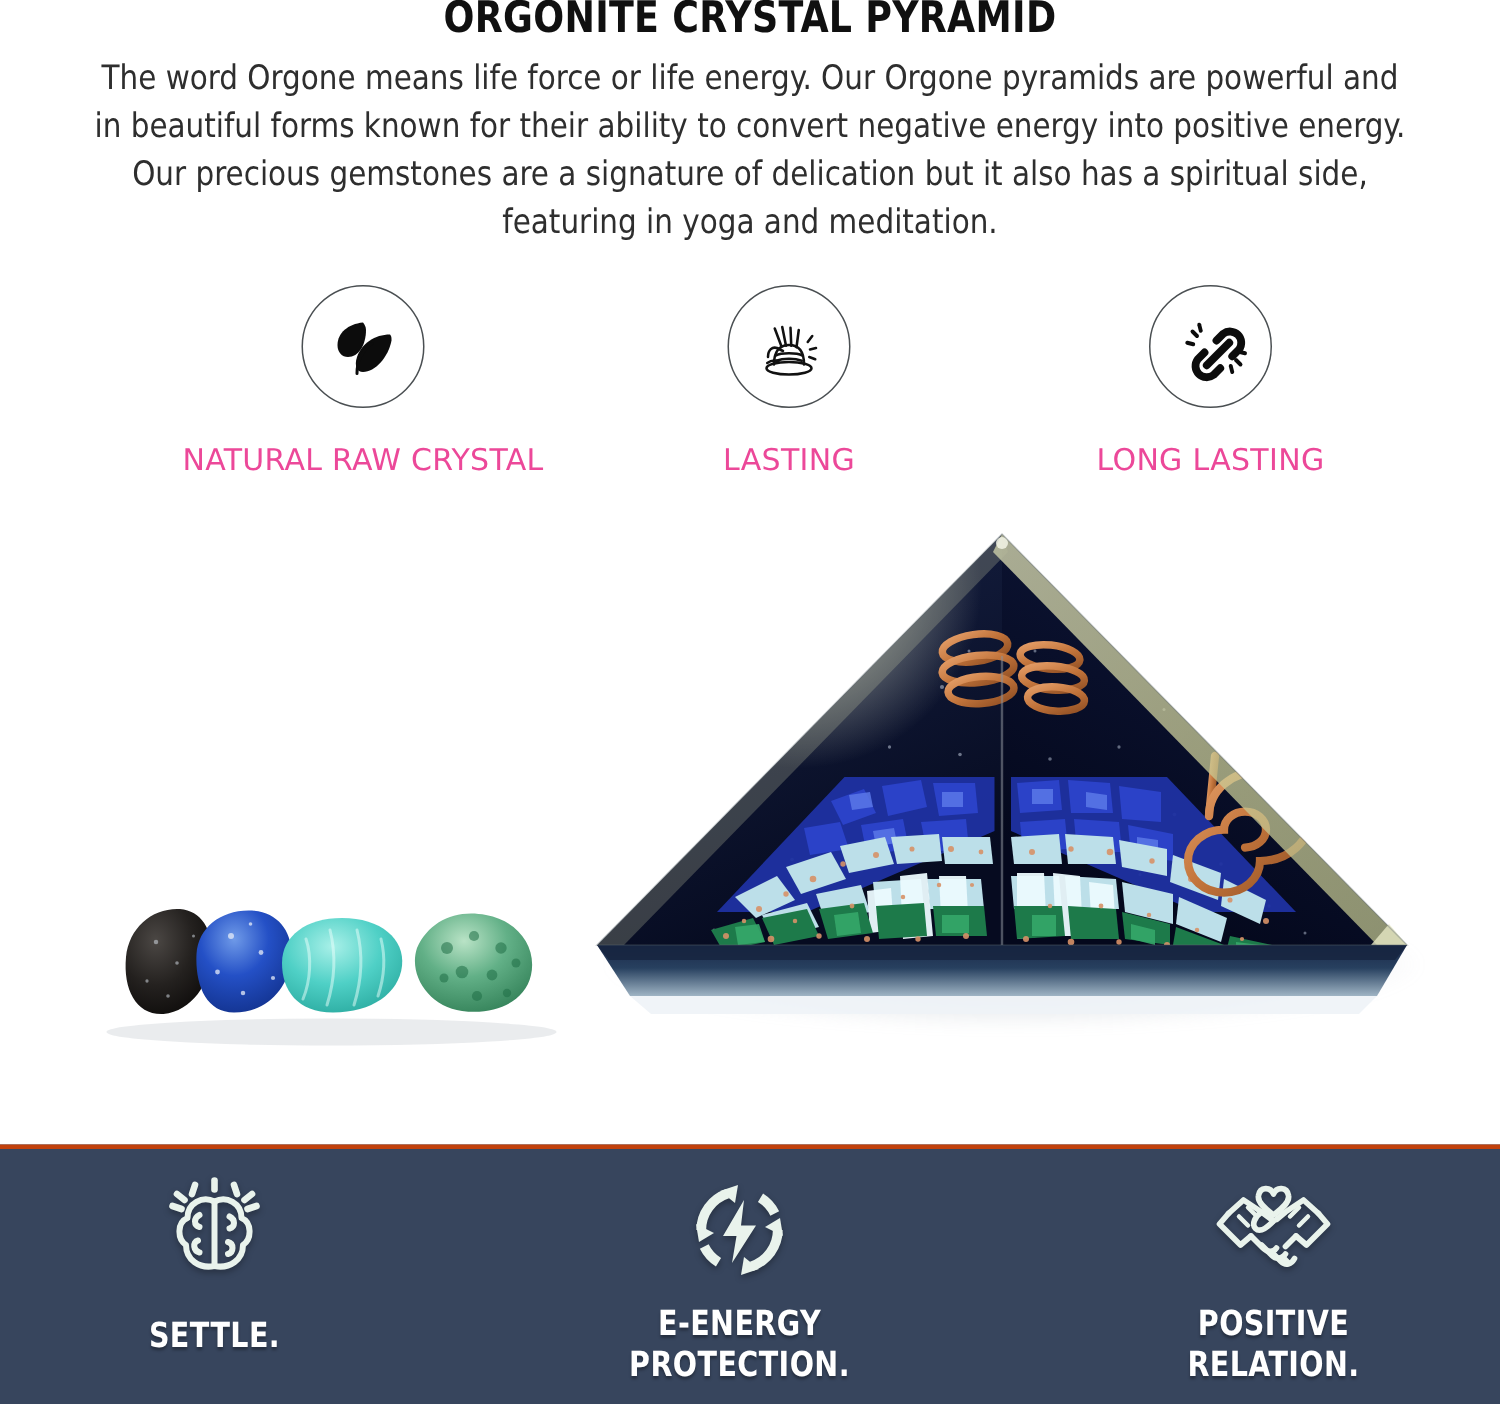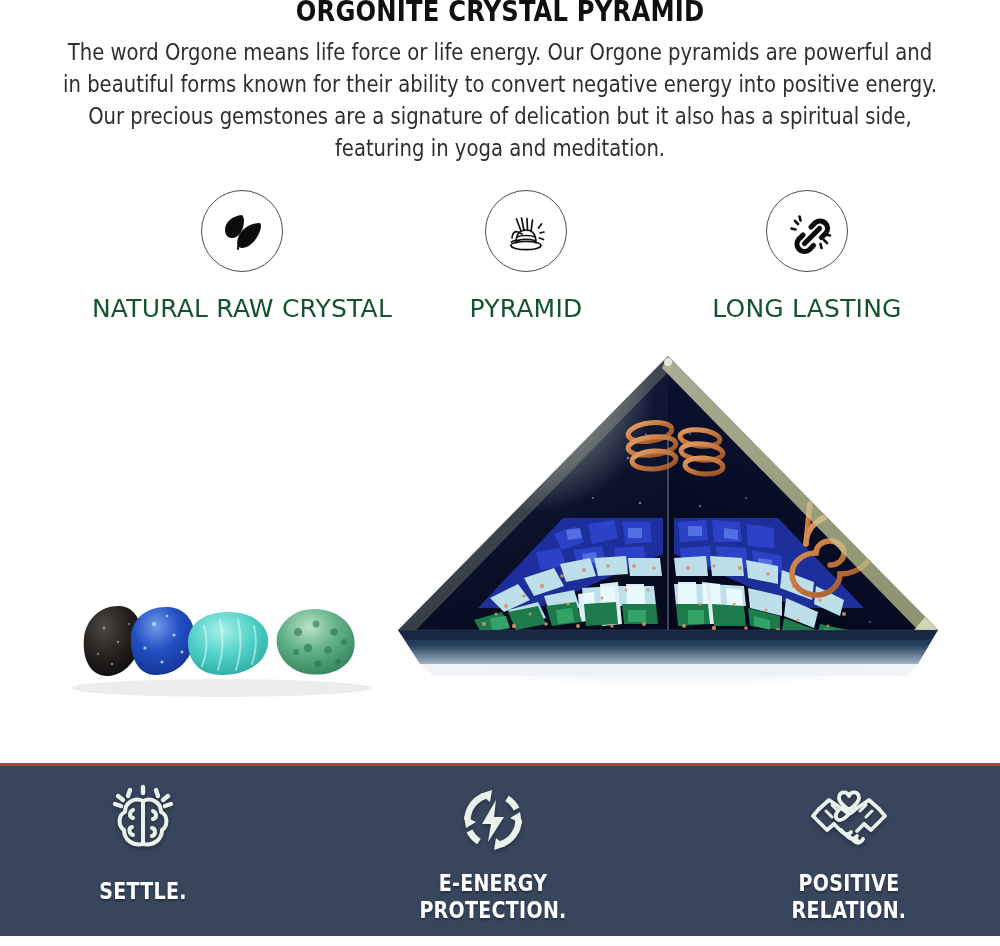--- a/index.html
+++ b/index.html
@@ -38,21 +38,21 @@
   .ring{
     width:82px;height:82px;border-radius:50%;
     border:1.6px solid #4a4f52;
     margin:0 auto;display:flex;align-items:center;justify-content:center;
     background:#fff;box-sizing:border-box;
   }
   .ring svg{display:block;}
   .feature-label{
     margin-top:22px;
     font-family:"DejaVu Sans","Liberation Sans",sans-serif;
-    font-weight:400;font-size:25px;color:#14532d;letter-spacing:.2px;
+    font-weight:400;font-size:20px;color:#ec4899;letter-spacing:.2px;
     white-space:nowrap;
   }
 
   
   .product{position:absolute;left:0;top:330px;width:1000px;height:432px;}
 
   
   .pyr-wrap{position:absolute;left:378px;top:8px;width:600px;height:420px;}
   .pyr-shadow{
     position:absolute;left:28px;top:262px;width:540px;height:86px;
@@ -127,21 +127,21 @@
               <path d="M27 28.5 L24.5 16"></path>
               <path d="M30.5 28.5 L30 16.5"></path>
               <path d="M34 29.5 L35.5 18"></path>
               <path d="M41.5 26 L44.5 22"></path>
               <path d="M43 31 L47 30"></path>
               <path d="M42.5 36 L46.5 37.5"></path>
             </g>
           </svg>
         </span>
       </div>
-      <div class="feature-label">PYRAMID</div>
+      <div class="feature-label">LASTING</div>
     </div>
 
     <div class="feature f2">
       <div class="ring">
         <span>
           <svg width="56" height="56" viewBox="0 0 56 56">
             <g stroke="#0c0c0c" stroke-width="5.2" fill="none" stroke-linecap="round">
               <path d="M24 32 L19.5 36.5 A7.5 7.5 0 0 0 30 47 L34.5 42.5"></path>
               <path d="M32 24 L36.5 19.5 A7.5 7.5 0 0 1 47 30 L42.5 34.5"></path>
               <path d="M25.5 40.5 L40.5 25.5"></path>

